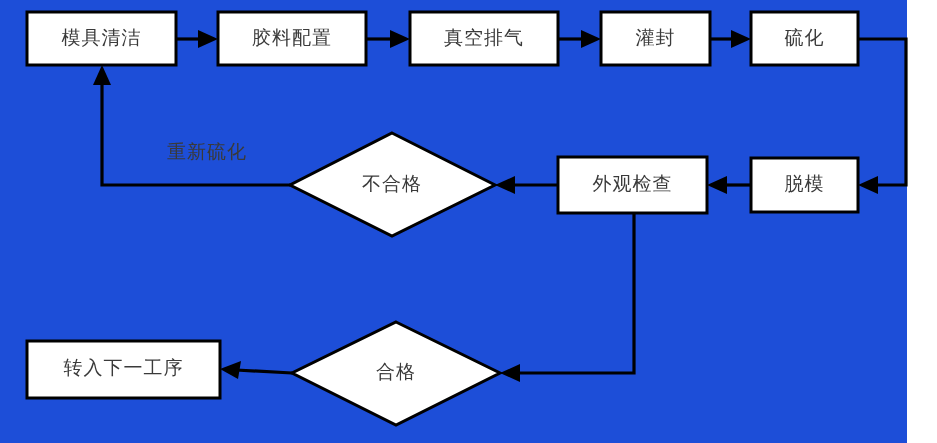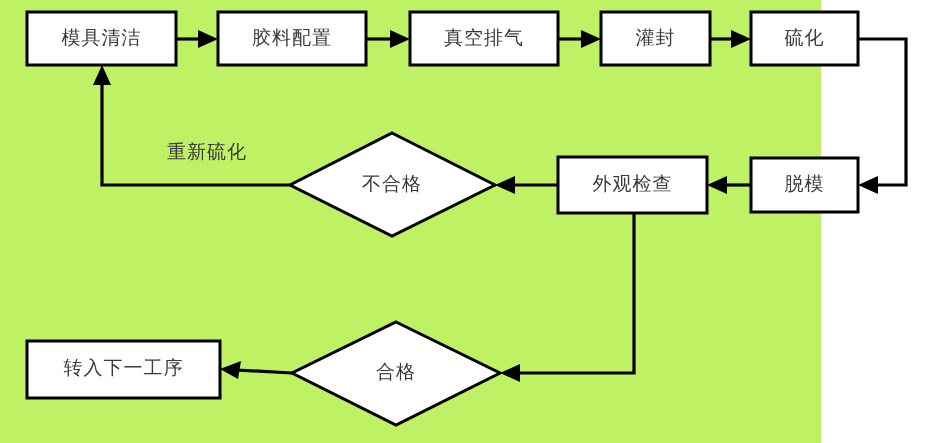--- a/index.html
+++ b/index.html
@@ -9,23 +9,23 @@
     background: #ffffff;
   }
   body {
     width: 937px;
     height: 443px;
     font-family: "Liberation Serif", "DejaVu Serif", serif;
     overflow: hidden;
   }
   #flow-root {
     position: relative;
-    width: 821px;
+    width: 907px;
     height: 443px;
-    background: #bef264;
+    background: #1d4ed8;
   }
   svg#flow-svg {
     position: absolute;
     top: 0;
     left: 0;
     width: 937px;
     height: 443px;
     display: block;
   }
   .node-box {

